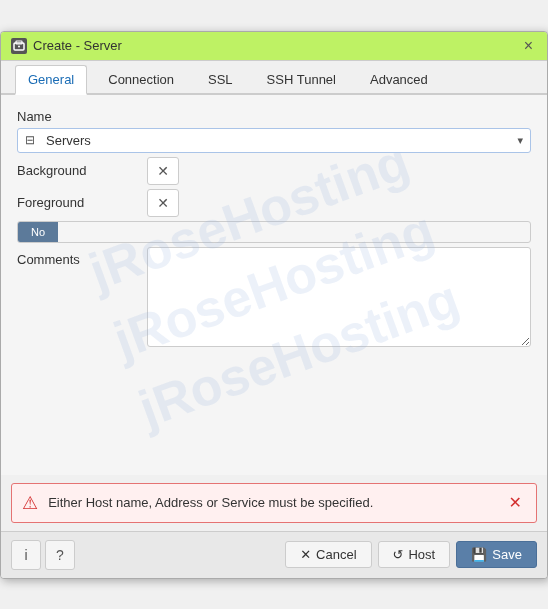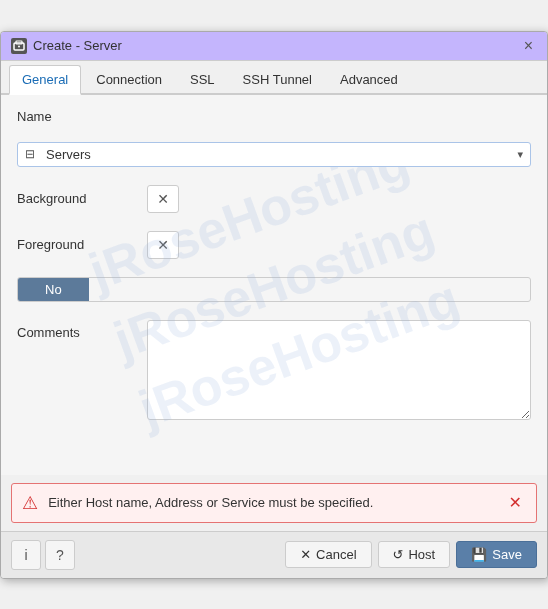--- a/index.html
+++ b/index.html
@@ -14,21 +14,21 @@
     }
     .dialog {
       width: 548px;
       background: #f0f0f0;
       border: 1px solid #aaa;
       border-radius: 4px;
       box-shadow: 2px 2px 10px rgba(0,0,0,0.3);
       overflow: hidden;
     }
     .title-bar {
-      background: #c4b5fd;
+      background: #bef264;
       border-bottom: 1px solid #ccc;
       padding: 6px 10px;
       display: flex;
       align-items: center;
       justify-content: space-between;
     }
     .title-bar-left {
       display: flex;
       align-items: center;
       gap: 6px;
@@ -68,20 +68,21 @@
     }
     .tab {
       padding: 6px 12px;
       cursor: pointer;
       border: 1px solid transparent;
       border-bottom: none;
       border-radius: 3px 3px 0 0;
       color: #333;
       background: transparent;
       font-size: 13px;
+      margin-left: 6px;
     }
     .tab.active {
       background: #fff;
       border-color: #ccc;
       border-bottom: 2px solid #fff;
       margin-bottom: -2px;
       color: #1a6cb5;
       font-weight: 500;
     }
     .form-body {
@@ -101,21 +102,21 @@
       font-weight: bold;
       white-space: nowrap;
       pointer-events: none;
       user-select: none;
       line-height: 1.4;
       text-align: center;
     }
     .form-row {
       display: flex;
       align-items: center;
-      margin-bottom: 18px;
+      margin-bottom: 4px;
     }
     .form-label {
       width: 130px;
       color: #333;
       font-size: 13px;
       flex-shrink: 0;
     }
     .form-control {
       flex: 1;
     }
@@ -179,24 +180,24 @@
       accent-color: #1a6cb5;
       cursor: pointer;
     }
     .toggle-group {
       display: flex;
       border: 1px solid #ccc;
       border-radius: 3px;
       overflow: hidden;
     }
     .toggle-btn {
-      padding: 4px 27px;
+      padding: 4px 13px;
       border: none;
       cursor: pointer;
-      font-size: 13px;
+      font-size: 11px;
       background: #f0f0f0;
       color: #333;
     }
     .toggle-btn.active {
       background: #5c7a9a;
       color: #fff;
     }
     .textarea-input {
       width: 100%;
       height: 100px;

